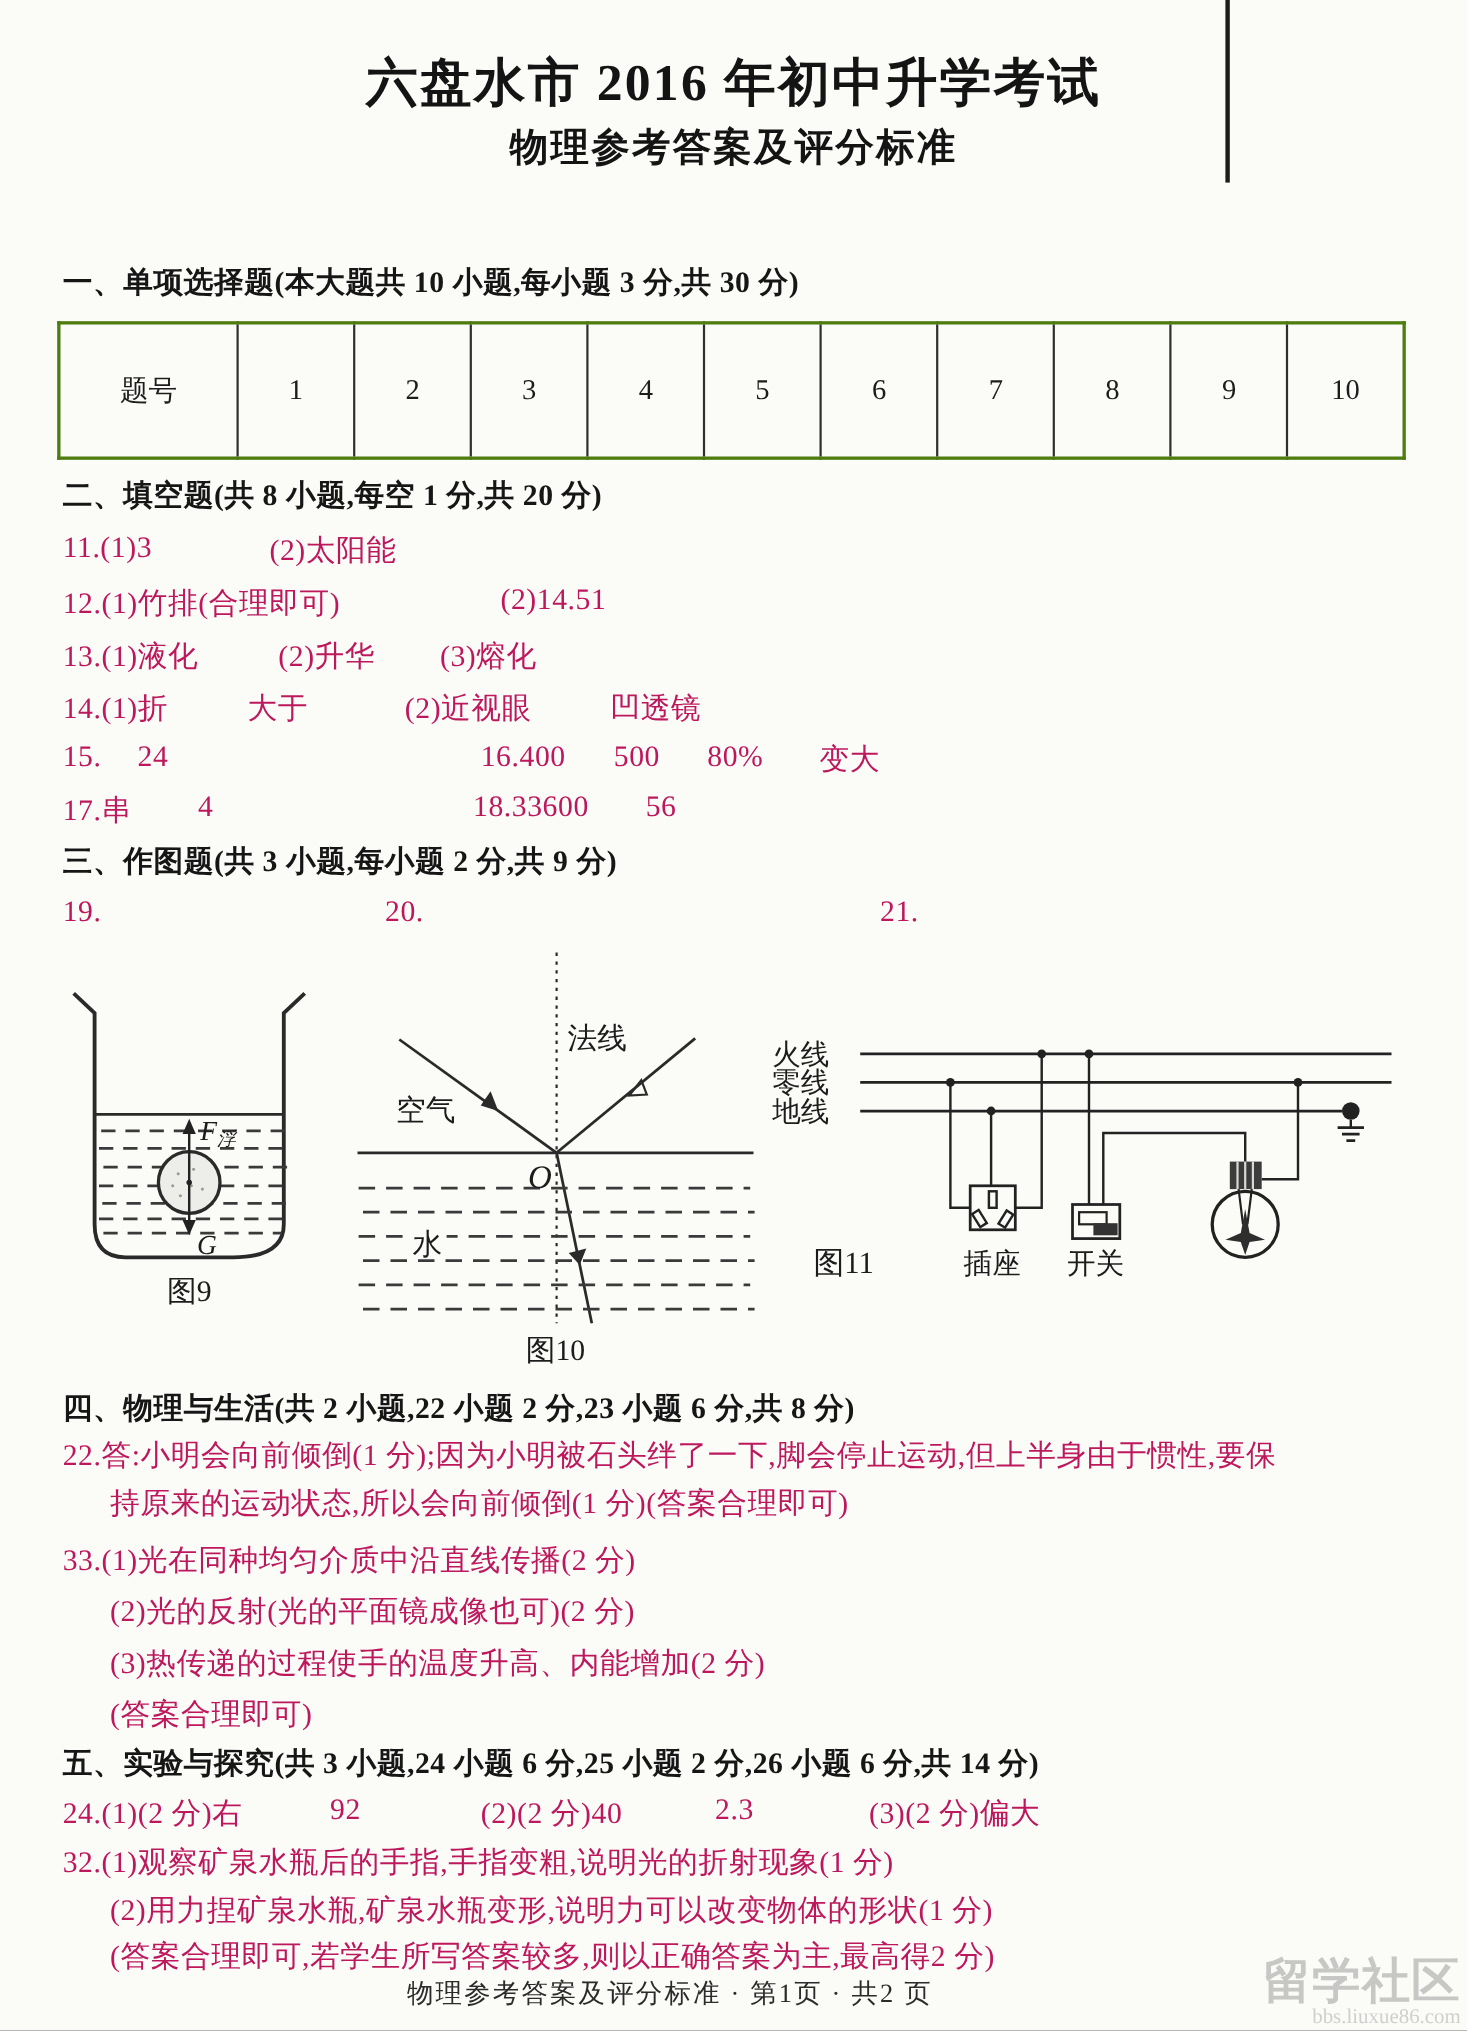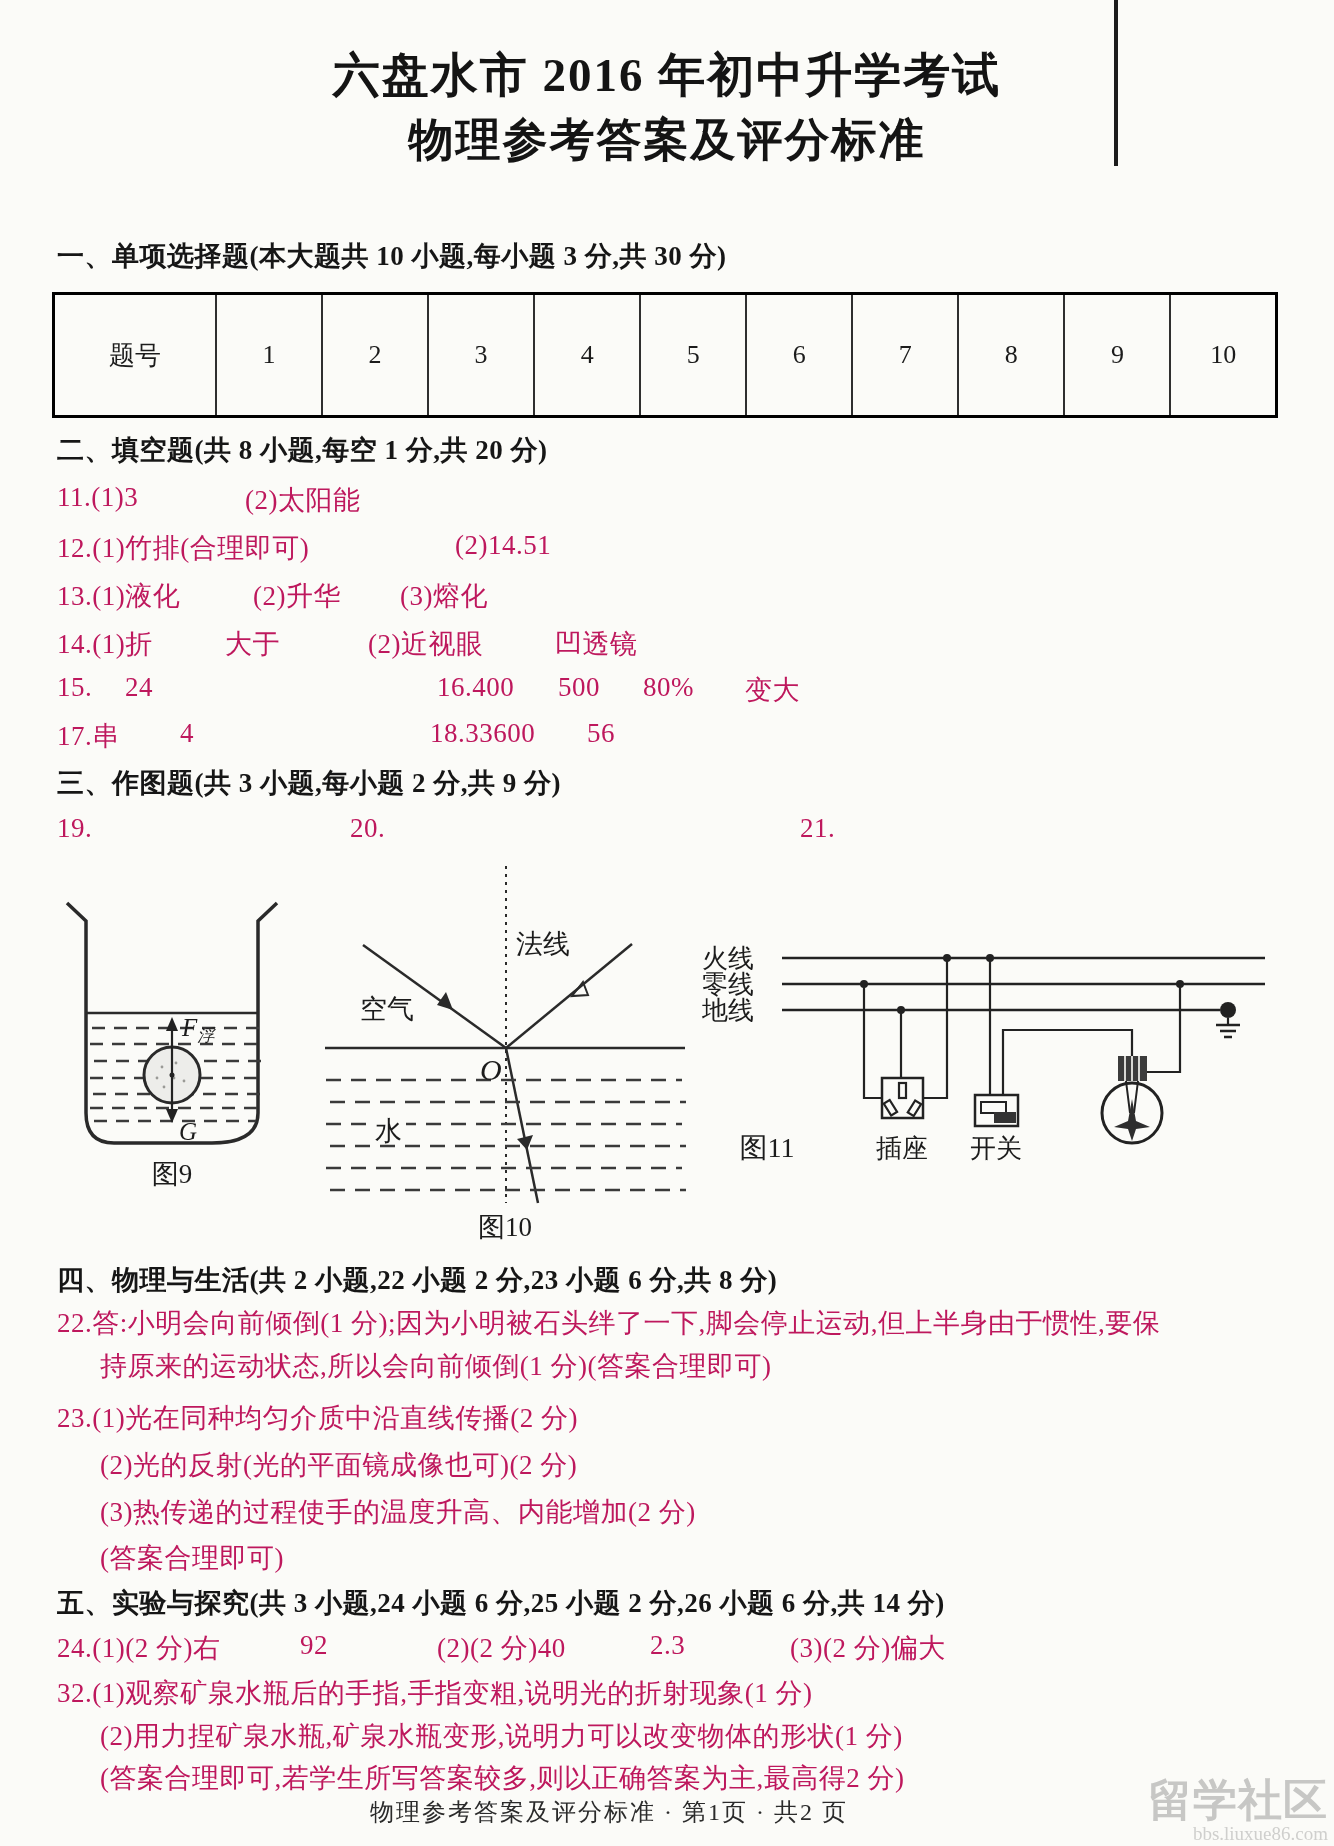--- a/index.html
+++ b/index.html
@@ -4,35 +4,35 @@
 <style>
   html,body{margin:0;padding:0;background:#888;}
   .page{
     position:relative;width:1334px;height:1846px;margin:0 auto;
     background:#fbfbf8;overflow:hidden;
     font-family:"Liberation Serif","DejaVu Serif",serif;
     color:#1b1b1b;
   }
   .title{position:absolute;left:0;width:100%;text-align:center;font-weight:bold;color:#141414;letter-spacing:2px;}
   .title.l1{top:44px;font-size:47px;}
-  .title.l2{top:110px;font-size:45px;}
+  .title.l2{top:110px;font-size:35px;}
   .heading{position:absolute;left:57px;font-size:27px;font-weight:bold;color:#161616;white-space:nowrap;letter-spacing:0.5px;}
   .line{position:absolute;left:0;width:100%;height:38px;}
   .line span{position:absolute;top:0;font-size:27px;white-space:nowrap;color:#be185d;letter-spacing:0.5px;}
   
   .ans-table{
     position:absolute;left:52px;top:292px;width:1226px;height:126px;
     border-collapse:collapse;table-layout:fixed;
   }
   .ans-table td{
     border:2px solid #2f2f2f;text-align:center;vertical-align:middle;
     font-size:26px;color:#1c1c1c;height:62px;padding:0;
   }
   .ans-table td.lbl{width:160px;}
-  .ans-table{border:3px solid #000000;}
+  .ans-table{border:3px solid #4d7c0f;}
   .figwrap{position:absolute;}
   .footer{
     position:absolute;left:370px;top:1796px;font-size:24px;color:#2b2b2b;
     letter-spacing:2px;white-space:nowrap;
   }
   .watermark{
     position:absolute;right:6px;bottom:2px;text-align:right;line-height:1.05;
     color:#c7c7c5;font-weight:bold;user-select:none;
   }
   .watermark .wm1{font-size:44px;letter-spacing:1px;margin-top:11px;}
@@ -249,21 +249,21 @@
   </div>
 
   <div class="heading" style="top:1262px">四、物理与生活(共 2 小题,22 小题 2 分,23 小题 6 分,共 8 分)</div>
   <div class="line" style="top:1305px">
     <span style="left:57px">22.答:小明会向前倾倒(1 分);因为小明被石头绊了一下,脚会停止运动,但上半身由于惯性,要保</span>
   </div>
   <div class="line" style="top:1348px">
     <span style="left:100px">持原来的运动状态,所以会向前倾倒(1 分)(答案合理即可)</span>
   </div>
   <div class="line" style="top:1400px">
-    <span style="left:57px">23.(1)光在同种均匀介质中沿直线传播(2 分)</span>
+    <span style="left:57px">33.(1)光在同种均匀介质中沿直线传播(2 分)</span>
   </div>
   <div class="line" style="top:1447px">
     <span style="left:100px">(2)光的反射(光的平面镜成像也可)(2 分)</span>
   </div>
   <div class="line" style="top:1494px">
     <span style="left:100px">(3)热传递的过程使手的温度升高、内能增加(2 分)</span>
   </div>
   <div class="line" style="top:1540px">
     <span style="left:100px">(答案合理即可)</span>
   </div>

